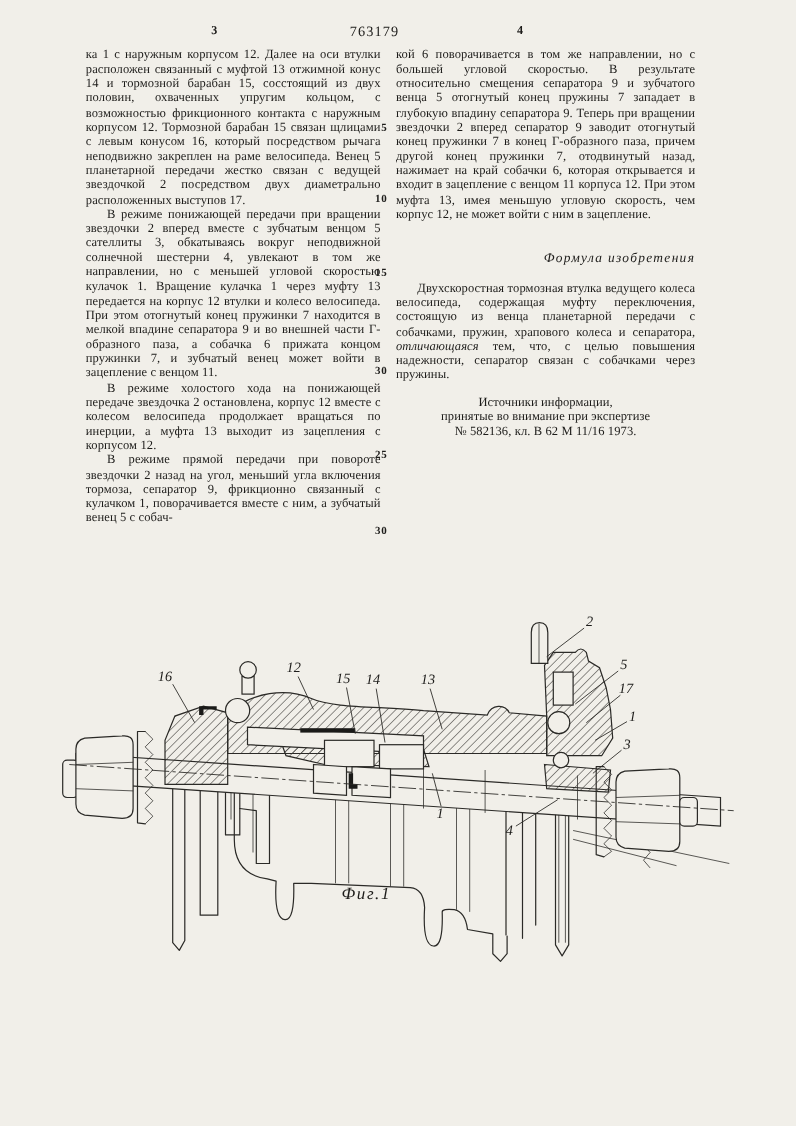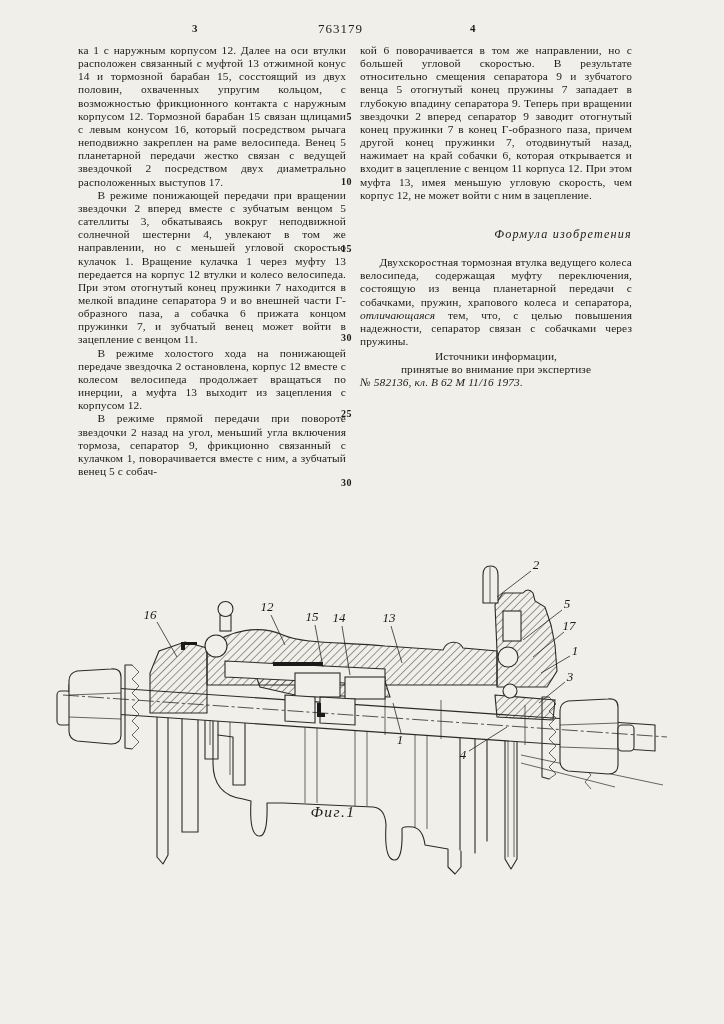--- a/index.html
+++ b/index.html
@@ -20,24 +20,24 @@
   .col{position:absolute;top:44px;font-size:11.4px;line-height:13.15px;
     text-align:justify;letter-spacing:.1px;}
   .col-left{left:78px;width:268px;}
   .col-right{left:360px;width:272px;}
   .col p{margin:0;}
   .indent{text-indent:1.7em;}
   .claim-heading{
     text-align:right;font-style:italic;font-size:12.2px;letter-spacing:1.2px;
     margin:26px 0 15px 0 !important;text-indent:0;
   }
-  .sources{margin-top:2px;}
+  .sources{margin-top:12px;}
   .src-c{text-align:center;}
   .src-i{text-indent:1.7em;text-align:left;}
-  .src-l{text-align:left;font-style:italic;}
+  .src-l{text-align:center;}
   
   .gut{position:absolute;width:26px;text-align:right;left:326px;
     font-size:10px;font-weight:bold;letter-spacing:.5px;}
   
   .fig{position:absolute;left:55px;top:545px;}
   .ln{stroke:#2b2a27;stroke-width:1.1;fill:none;stroke-linejoin:round;stroke-linecap:round;}
   .thin{stroke:#2b2a27;stroke-width:.7;fill:none;}
   .wht{fill:#f1efe9;stroke:#2b2a27;stroke-width:1.1;}
   .hat{fill:url(#h);stroke:#2b2a27;stroke-width:1.1;}
   .blk{fill:#1a1a18;stroke:none;}

